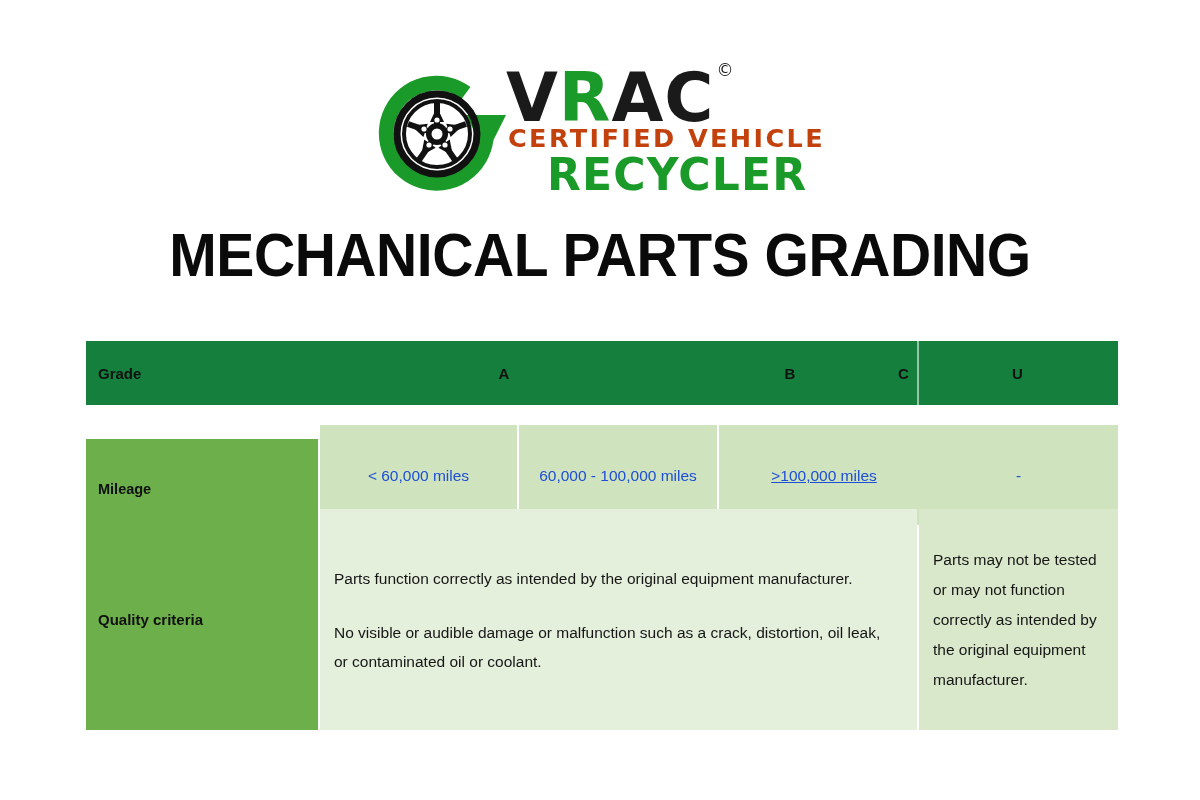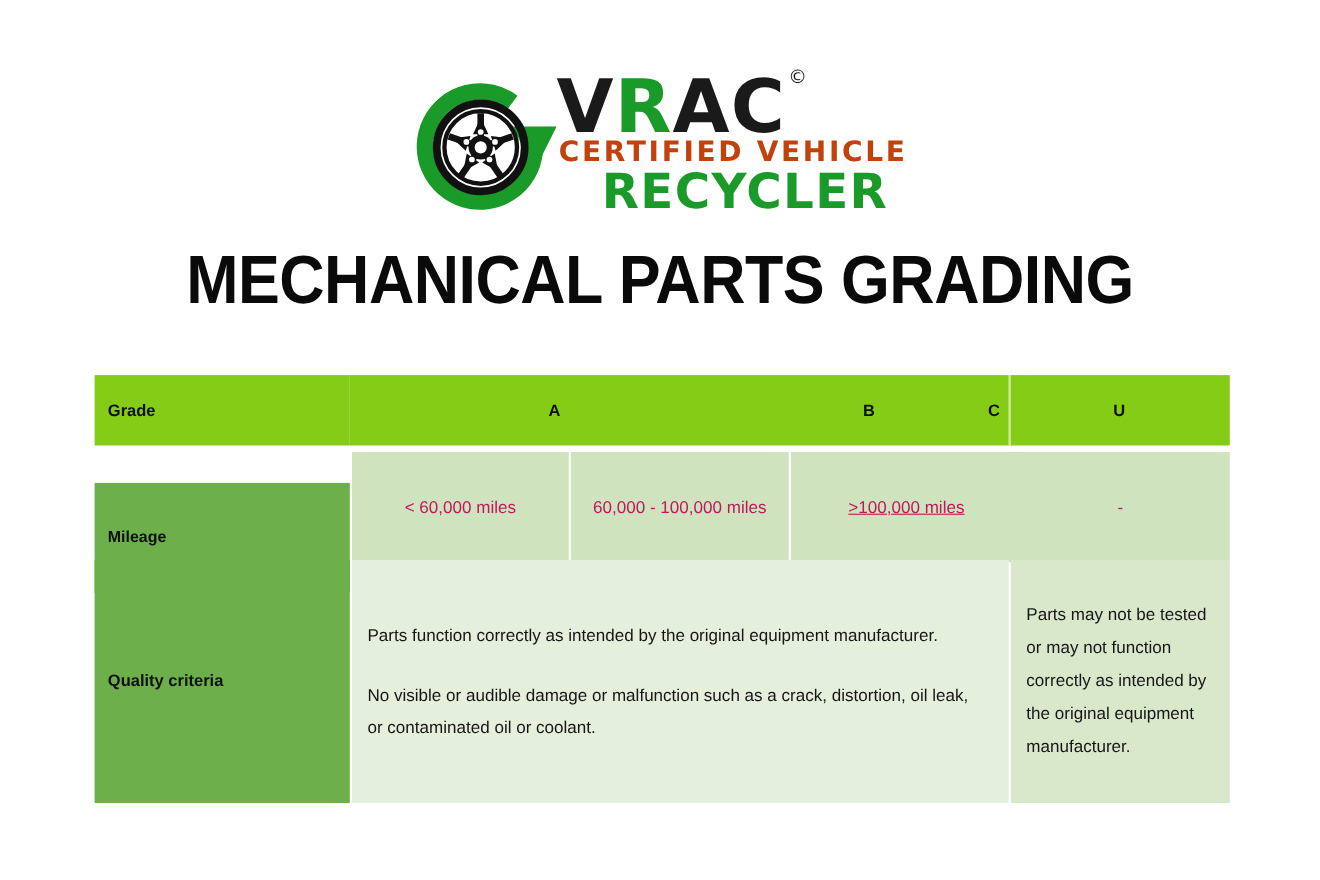--- a/index.html
+++ b/index.html
@@ -116,21 +116,21 @@
     box-sizing: border-box;
     display: flex;
     align-items: center;
   }
   .cell .txt { width: 100%; }
 
   
   .row-head { top: 0px; height: 64px; }
   .head-cell {
     top: 0px; height: 64px;
-    background: #84cc16;
+    background: #15803d;
     font-size: 15px;
     font-weight: 700;
     color: #101010;
   }
   .head-cell.rowlabel {
     left: 0px; width: 232px;
     padding-left: 12px;
     justify-content: flex-start;
   }
   .head-cell.grade {
@@ -155,26 +155,26 @@
   .mile-label {
     left: 0px; top: 0px; width: 232px; height: 100px;
     background: #6CAF4B;
     padding-left: 12px;
     font-size: 14.5px;
     font-weight: 700;
     color: #101010;
     margin-top: 32px;
   }
   .mile-cell {
-    top: 4px; height: 100px;
+    top: 18px; height: 100px;
     background: #CFE3BE;
     justify-content: center;
     text-align: center;
     font-size: 15.5px;
-    color: #be185d;
+    color: #1d4ed8;
     line-height: 27px;
     padding: 0 10px;
   }
   .mile-a { left: 234px; width: 197px; }
   .mile-b { left: 433px; width: 198px; }
   .mile-c { left: 633px; width: 210px; text-decoration: underline; }
   .mile-u { left: 833px; width: 199px; }
 
   
   .row-qual { top: 168px; height: 221px; }

